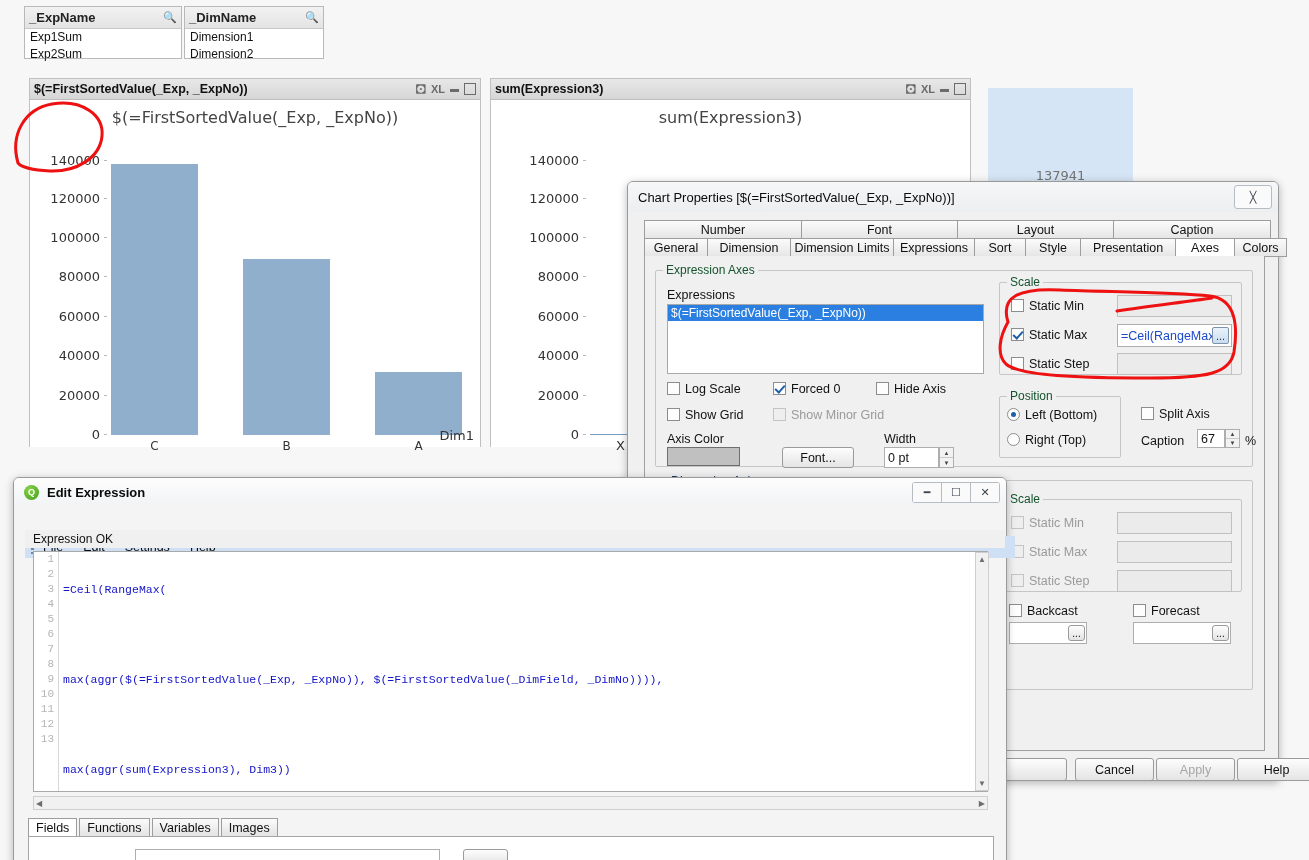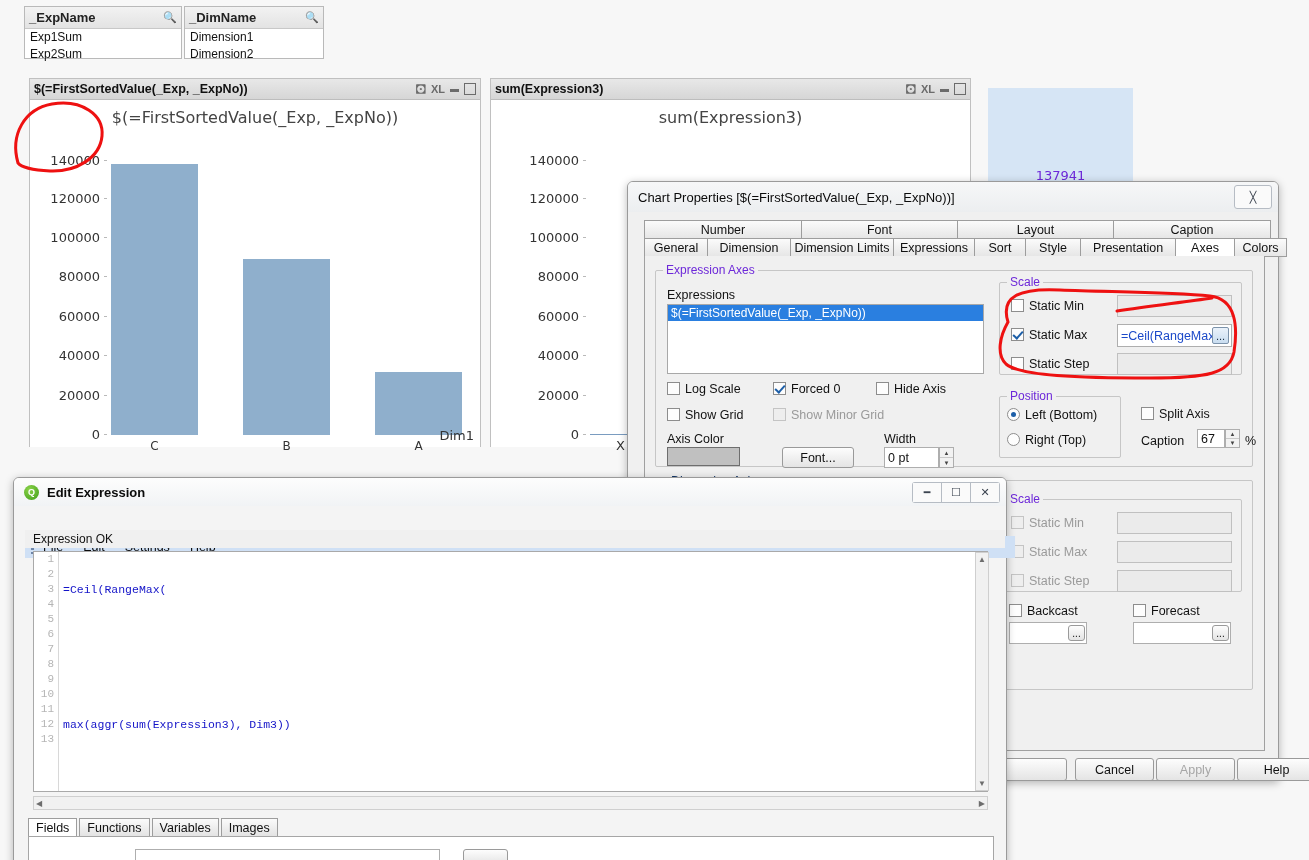--- a/index.html
+++ b/index.html
@@ -46,21 +46,21 @@
   .ytickmark{position:absolute;width:3px;height:1px;background:#b9b9b9;}
   .bar{position:absolute;background:#8fafcc;}
   .xlab{position:absolute;font-size:12px;color:#333;text-align:center;
     font-family:"DejaVu Sans",sans-serif;}
   .dimlab{position:absolute;font-size:13px;color:#333;font-family:"DejaVu Sans",sans-serif;}
   .axisline{position:absolute;height:1px;background:#7a9cc0;}
 
   
   .txtobj{background:#d6e5f5;}
   .txtobj .v{position:absolute;bottom:8px;left:0;right:0;text-align:center;
-    font-size:13px;color:#6d28d9;font-family:"DejaVu Sans",sans-serif;}
+    font-size:13px;color:#737373;font-family:"DejaVu Sans",sans-serif;}
 
   
   .dlg{background:#f0f0f0;border:1px solid #9a9a9a;border-radius:6px 6px 3px 3px;
        box-shadow:0 2px 9px rgba(0,0,0,.28);box-sizing:border-box;}
   .dlg-cap{height:30px;display:flex;align-items:center;padding:0 6px 0 10px;
            background:linear-gradient(to bottom,#f6f7f8,#eceef0);
            border-radius:5px 5px 0 0;font-size:13px;color:#0b0b0b;}
   .dlg-cap .t{flex:1;white-space:nowrap;overflow:hidden;}
   .winbtn{width:28px;height:19px;border:1px solid #b6bcc4;background:#fafafa;
           display:flex;align-items:center;justify-content:center;font-size:11px;color:#3c4450;}
@@ -71,21 +71,21 @@
   .tabstrip{display:flex;}
   .tab{
     border:1px solid #9d9d9d;background:linear-gradient(to bottom,#fbfbfb,#e6e6e6);
     font-size:12.5px;color:#111;display:flex;align-items:center;justify-content:center;
     box-sizing:border-box;height:19px;margin-right:-1px;
   }
   .tab.sel{background:#fff;border-bottom:1px solid #fff;}
   .panel{background:#f0f0f0;border:1px solid #a0a0a0;border-top:none;box-sizing:border-box;}
   .group{border:1px solid #c6c6c6;border-radius:2px;position:absolute;box-sizing:border-box;}
   .group-lbl{position:absolute;top:-8px;left:7px;background:#f0f0f0;padding:0 3px;
-             font-size:12px;color:#6d28d9;}
+             font-size:12px;color:#14532d;}
   .lbl{position:absolute;font-size:12.5px;color:#111;white-space:nowrap;}
   .lbl.dim{color:#9a9a9a;}
   .cb{position:absolute;width:13px;height:13px;border:1px solid #8d8d8d;background:#fdfdfd;
       box-sizing:border-box;}
   .cb.on::after{content:"";position:absolute;left:3px;top:0px;width:4px;height:8px;
       border:solid #1d5fa8;border-width:0 2px 2px 0;transform:rotate(42deg);}
   .cb.dis{background:#eee;border-color:#c4c4c4;}
   .rb{position:absolute;width:13px;height:13px;border:1px solid #8d8d8d;border-radius:50%;
       background:#fdfdfd;box-sizing:border-box;}
   .rb.on::after{content:"";position:absolute;left:3px;top:3px;width:5px;height:5px;
@@ -412,20 +412,21 @@
       <span>8</span>
       <span>9</span>
       <span>10</span>
       <span>11</span>
       <span>12</span>
       <span>13</span>
     </div>
     <div class="ee-code">
       <div class="ln" style="color:#1414c8;">=Ceil(RangeMax(</div>
       <div class="ln"></div>
+      <div class="ln" style="color:#1414c8;">max(aggr($(=FirstSortedValue(_Exp, _ExpNo)), $(=FirstSortedValue(_DimField, _DimNo)))),</div>
       <div class="ln"></div>
       <div class="ln" style="color:#1414c8;">max(aggr(sum(Expression3), Dim3))</div>
       
       
       
       
       
       
       
       

